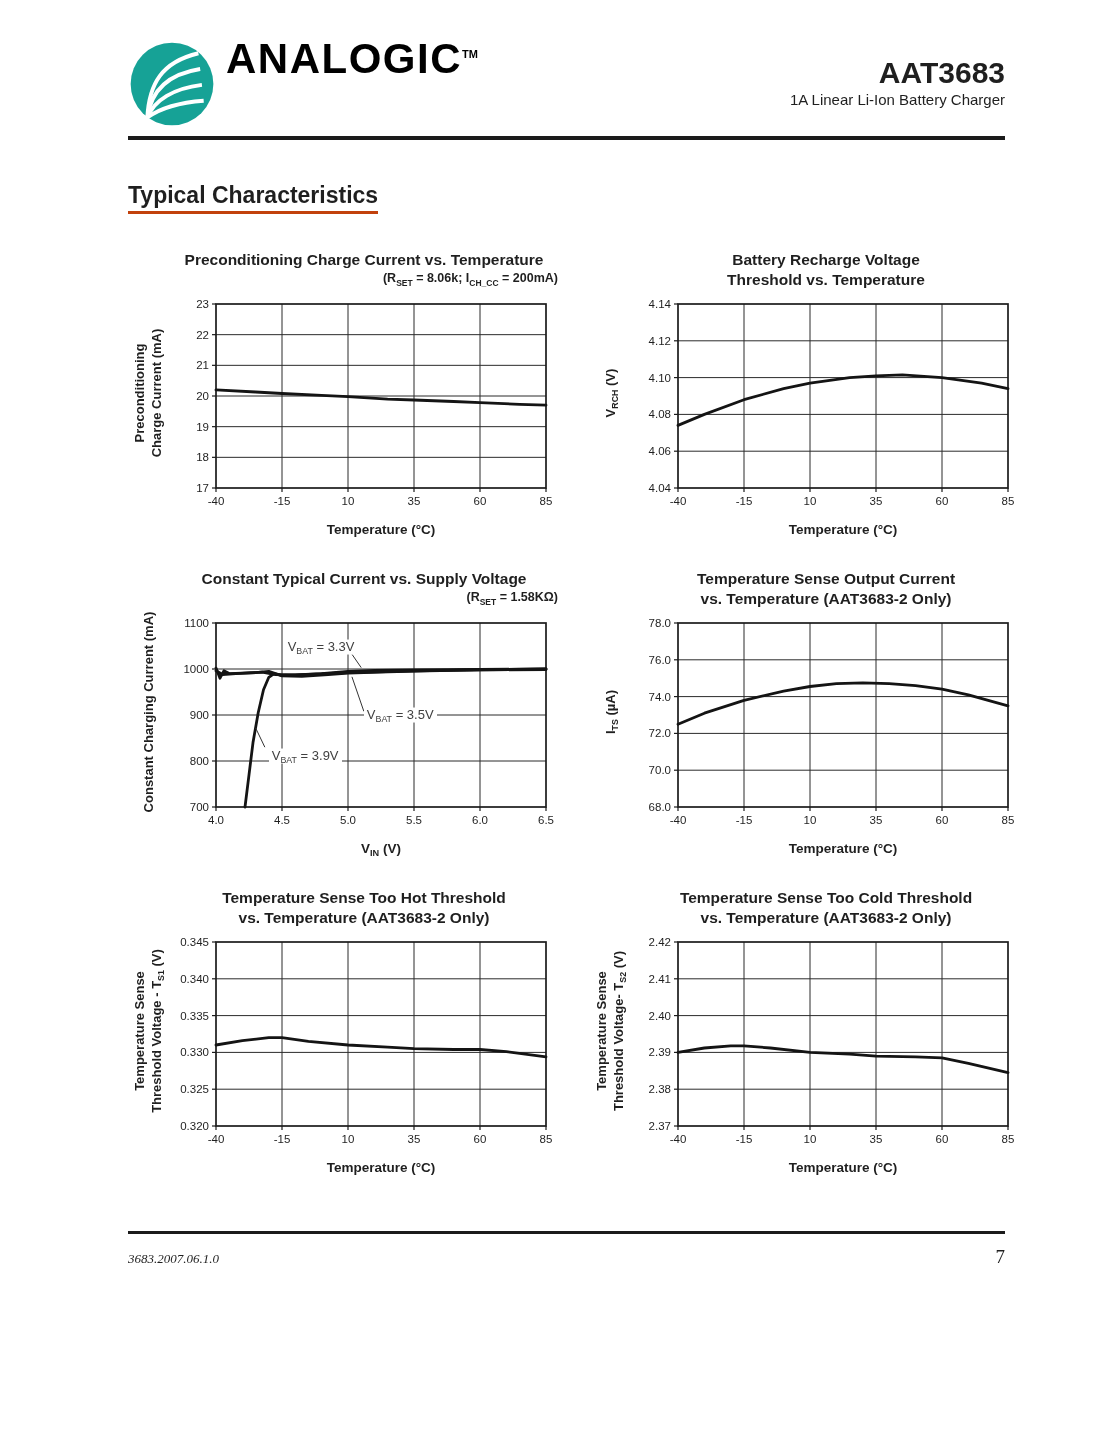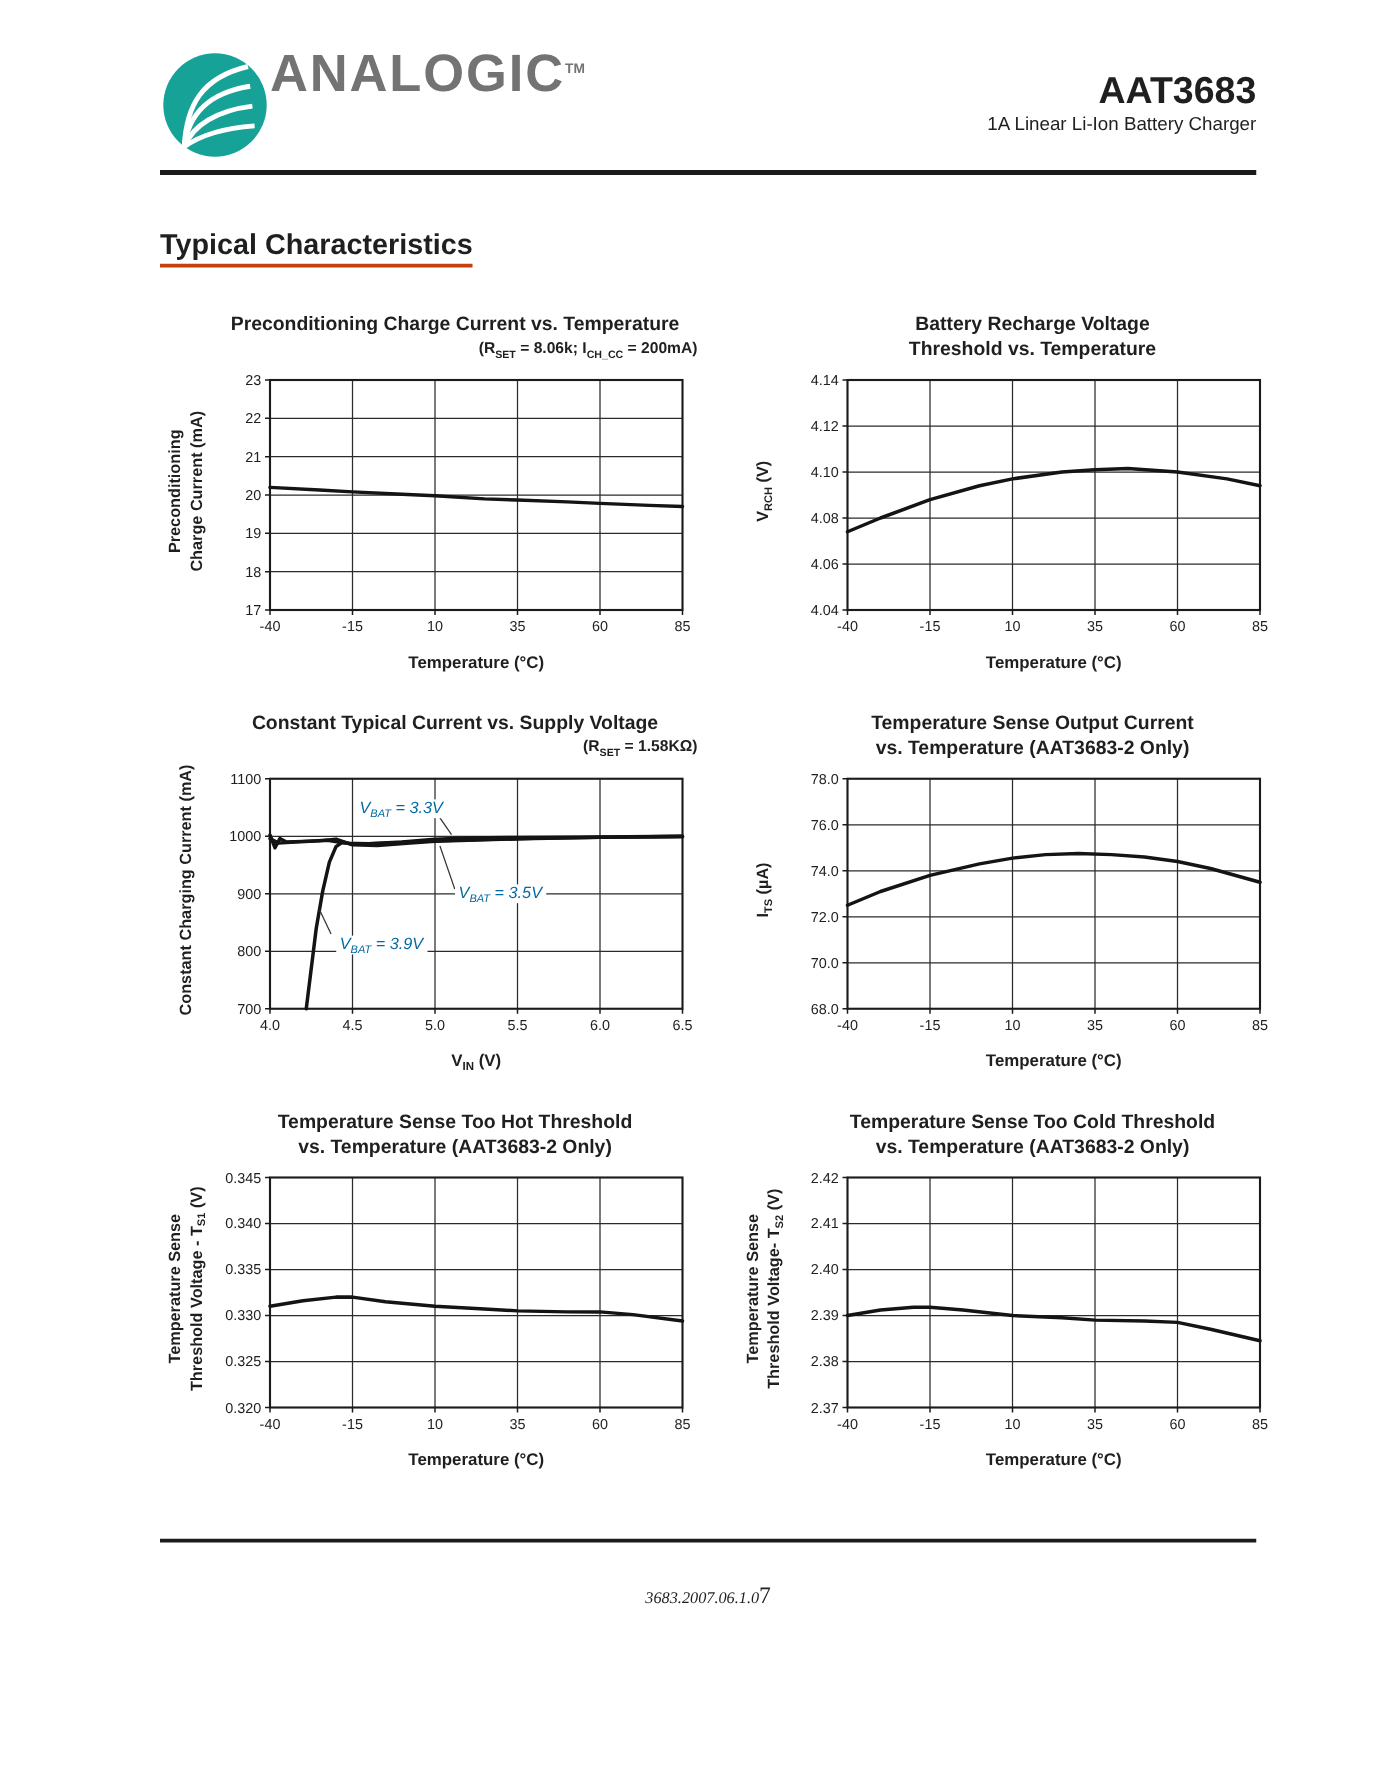--- a/index.html
+++ b/index.html
@@ -8,22 +8,22 @@
     width:1105px; height:1430px; overflow:hidden;
     font-family:"Liberation Sans", sans-serif;
     color:#1f1f1f;
   }
   .page { padding:40px 100px 0 128px; }
 
   
   .hdr { display:flex; justify-content:space-between; align-items:flex-start; }
   .brand { display:flex; align-items:flex-start; }
   .brand-logo { width:88px; height:88px; }
-  .brand-text { line-height:0.92; letter-spacing:1.5px;
-                font-weight:600; font-size:42px; color:#737373; }
+  .brand-text { margin-left:10px; line-height:0.92; letter-spacing:1.5px;
+                font-weight:600; font-size:42px; color:#000000; }
   .brand-top { white-space:nowrap; }
   .brand-tm { font-size:11px; letter-spacing:0; vertical-align:super; font-weight:bold; }
   .brand-bottom { text-align:right; padding-right:16px; }
   .hdr-right { text-align:right; margin-top:16px; }
   .part-no { font-size:30px; font-weight:bold; line-height:1.15; }
   .prod-title { font-size:15px; font-weight:normal; }
   .rule { height:4px; background:#1b1b1b; margin-top:8px; }
 
   
   .sect { margin-top:42px; }
@@ -44,25 +44,25 @@
              font-weight:bold; font-size:13px; line-height:1.28;
              text-align:center; white-space:nowrap; }
   .plot-wrap { position:relative; width:388px; height:216px; }
   .plot-wrap svg { display:block; }
   svg text { font-size:11.5px; fill:#1f1f1f; }
   .xlab { margin-left:88px; width:330px; text-align:center;
           font-weight:bold; font-size:13.5px; margin-top:8px; }
   .tsub { font-size:68%; position:relative; top:0.38em; }
   .ann { position:absolute; font-size:13px; background:#ffffff;
          padding:0 3px; line-height:1.15; white-space:nowrap;
-         transform:translateY(-50%); color:#0369a1;font-style:italic; }
+         transform:translateY(-50%); color:#404040; }
 
   
   .foot-rule { height:2.5px; background:#1b1b1b; margin-top:56px; }
-  .footer { display:flex; justify-content:center; align-items:baseline; margin-top:32px; }
+  .footer { display:flex; justify-content:space-between; align-items:baseline; margin-top:12px; }
   .doc-code { font-family:"Liberation Serif", serif; font-style:italic; font-size:13px; }
   .page-num { font-family:"Liberation Serif", serif; font-size:19px; }
 </style>
 </head>
 <body>
 
 <div class="page">
 
   <div class="hdr">
     <div class="brand">

